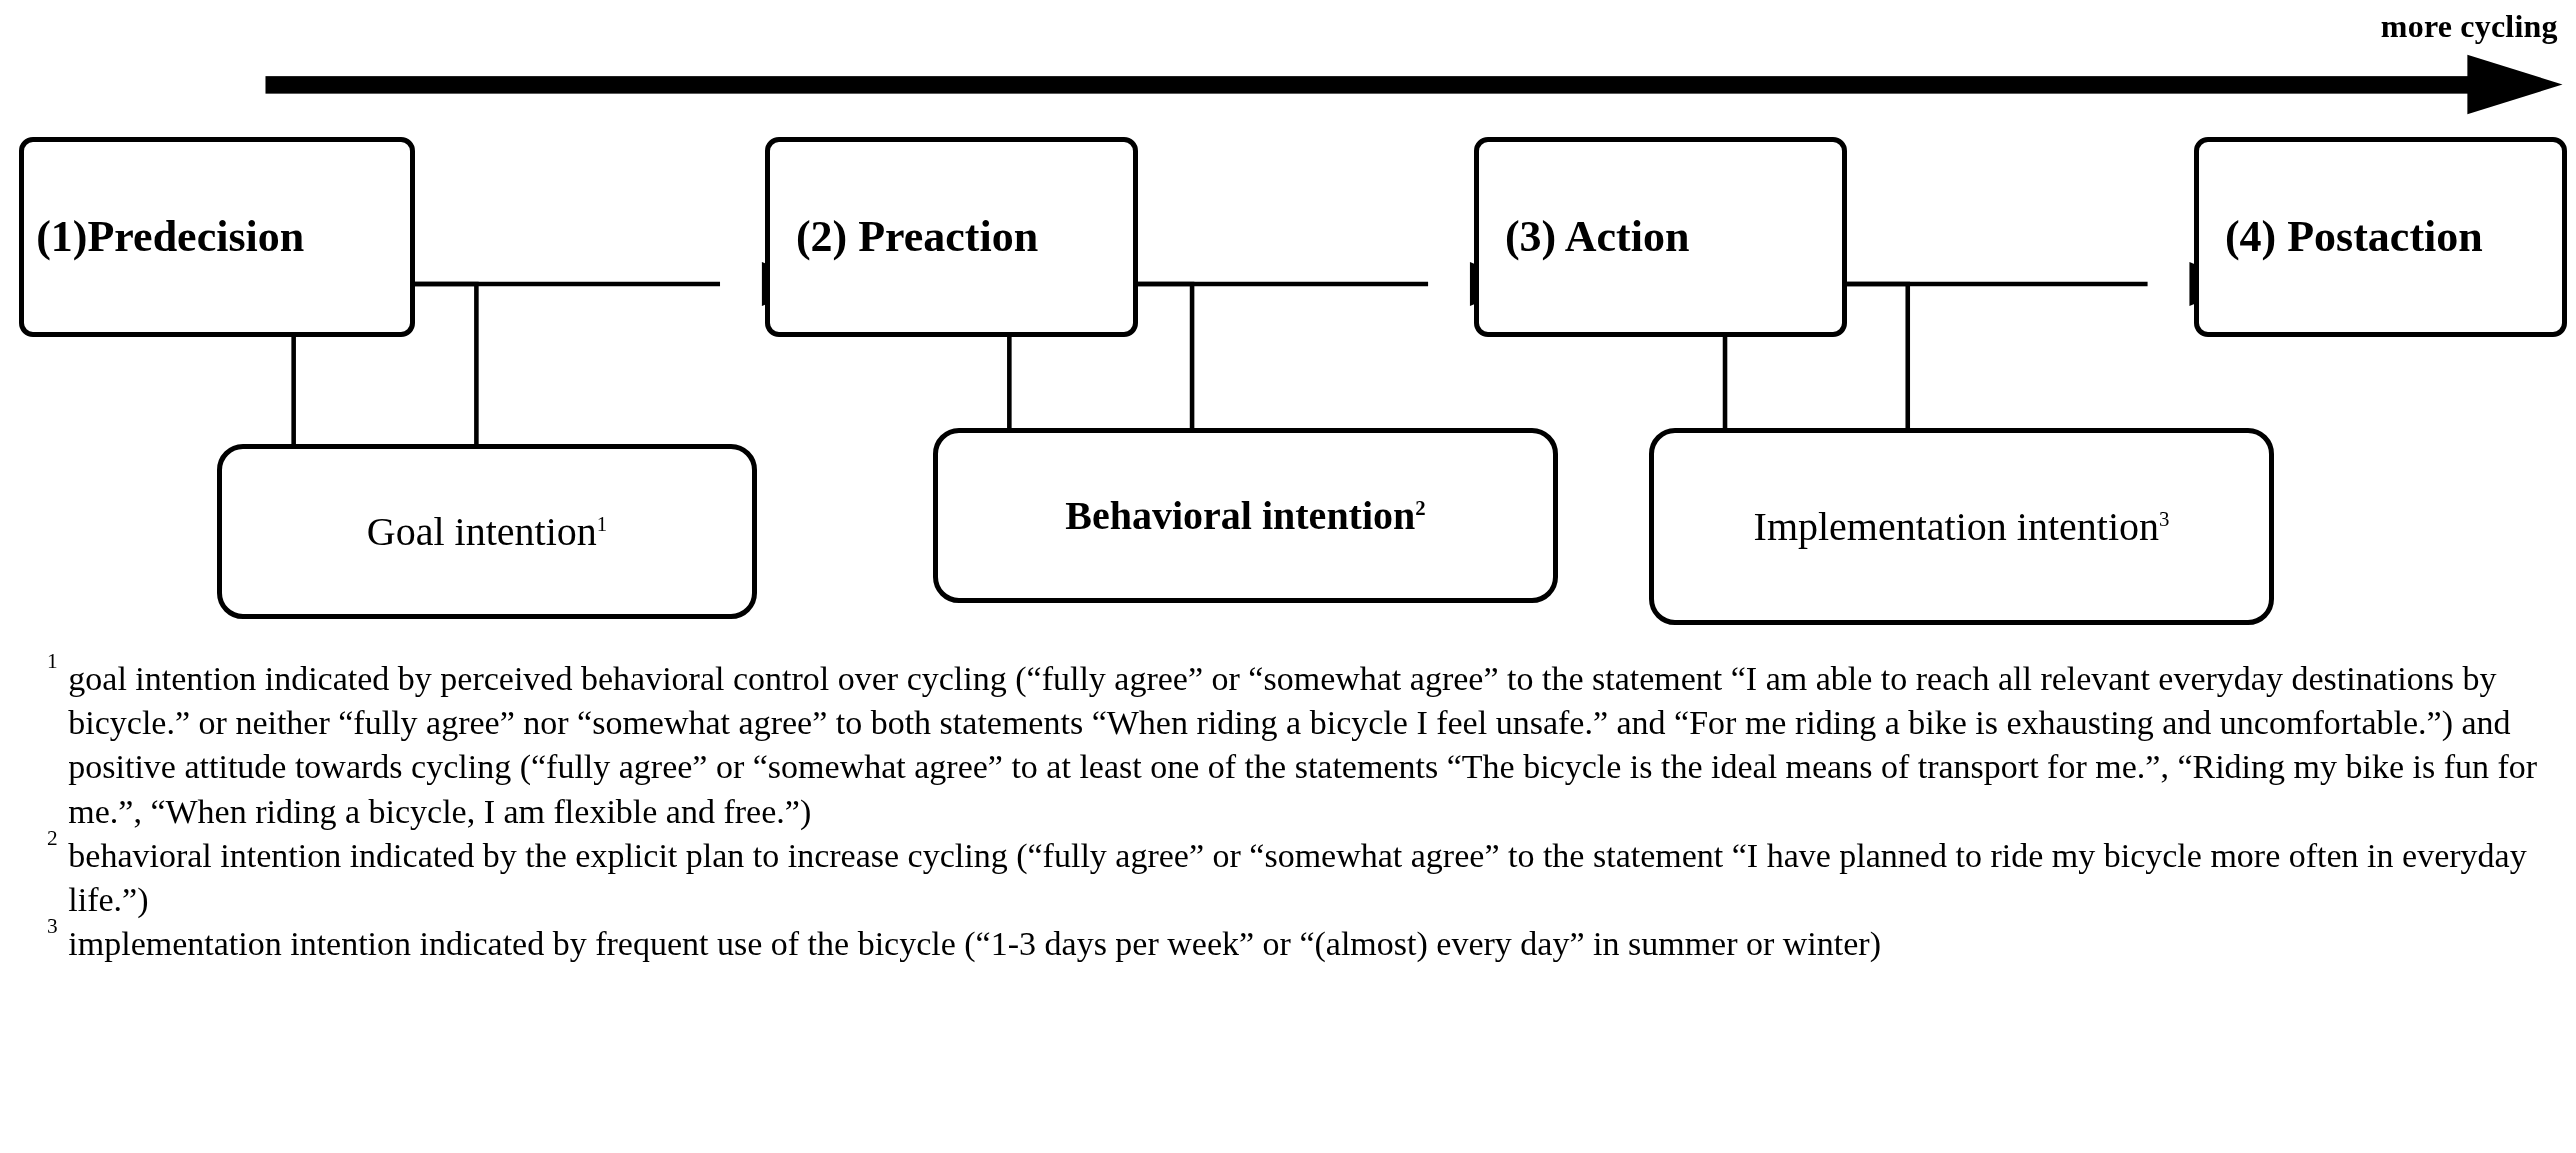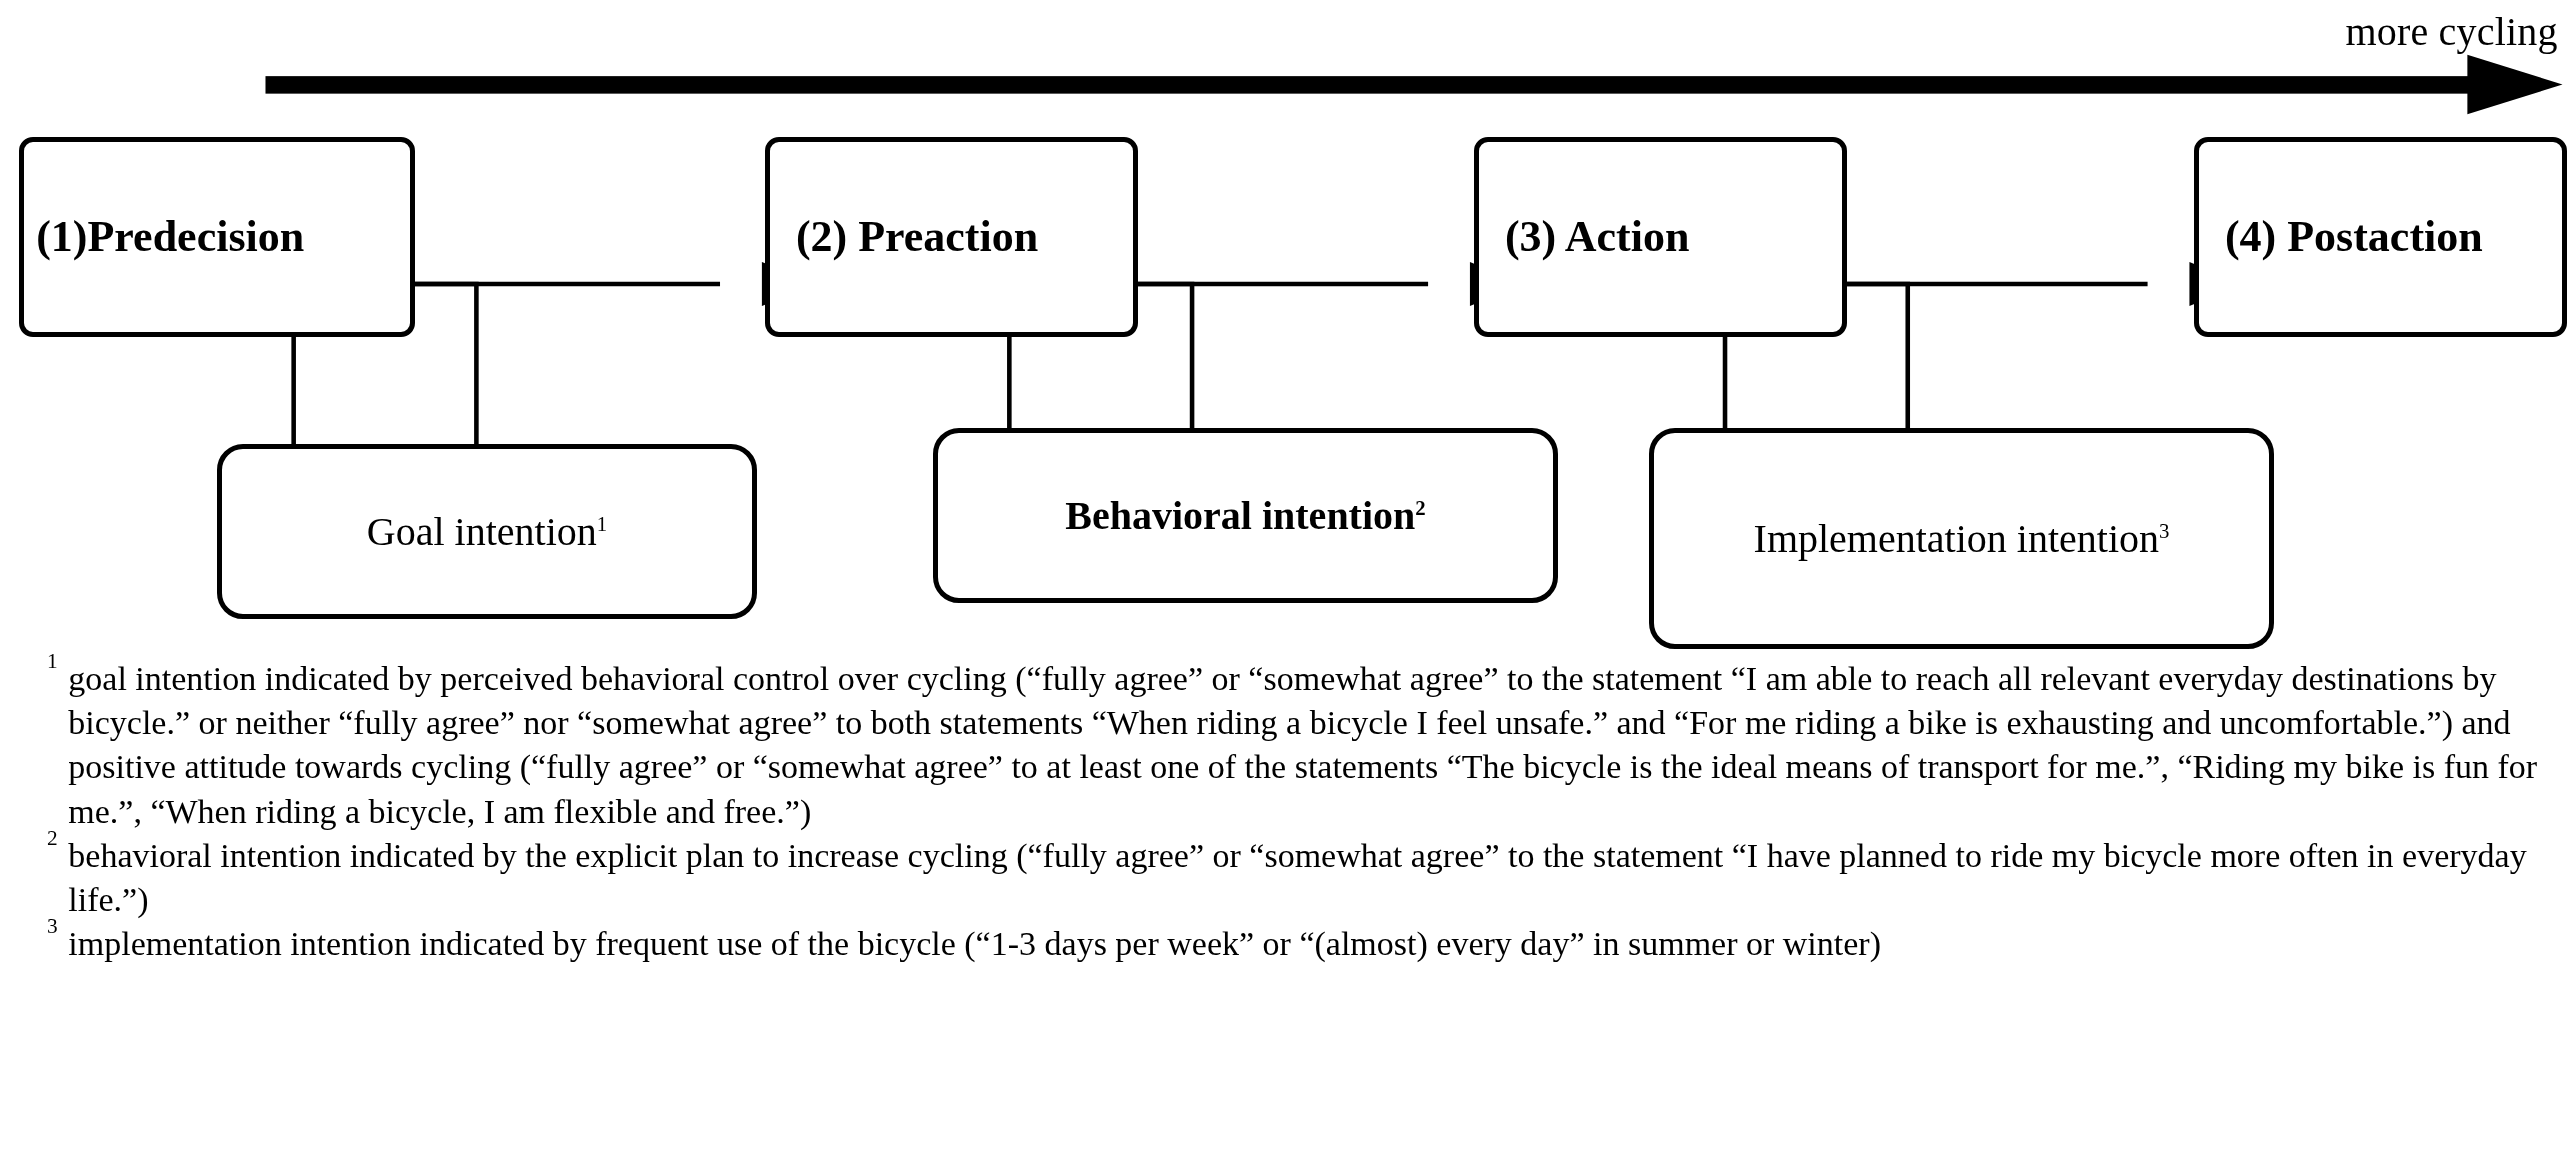--- a/index.html
+++ b/index.html
@@ -29,22 +29,22 @@
     left: 0; top: 0;
     width: 2576px;
     height: 670px;
     pointer-events: none;
   }
 
   .more-cycling-label {
     position: absolute;
     right: 18.3px;
     top: 7.6px;
-    font-size: 40px;
-    font-weight: normal;
+    font-size: 32px;
+    font-weight: bold;
     letter-spacing: 0.2px;
     white-space: nowrap;
     font-family: "Liberation Serif", "DejaVu Serif", serif;
   }
 
   
   .stage-box {
     position: absolute;
     border: 5.3px solid #000000;
     border-radius: 14px;
@@ -91,21 +91,21 @@
     font-family: "Liberation Serif", "DejaVu Serif", serif;
   }
   .intention-label sup {
     font-size: 0.52em;
     vertical-align: super;
     line-height: 0;
   }
 
   #intention-box-0 { left: 217px;  top: 444px; width: 540px; height: 175px; text-align: center; }
   #intention-box-1 { left: 933px; top: 428px; width: 625px; height: 175px; font-weight: bold; }
-  #intention-box-2 { left: 1649px; top: 428px; width: 625px; height: 221px; }
+  #intention-box-2 { left: 1649px; top: 428px; width: 625px; height: 197px; }
 
   
   #connectors-svg {
     position: absolute;
     left: 0; top: 0;
     width: 2576px;
     height: 670px;
     z-index: 2;
     pointer-events: none;
   }

